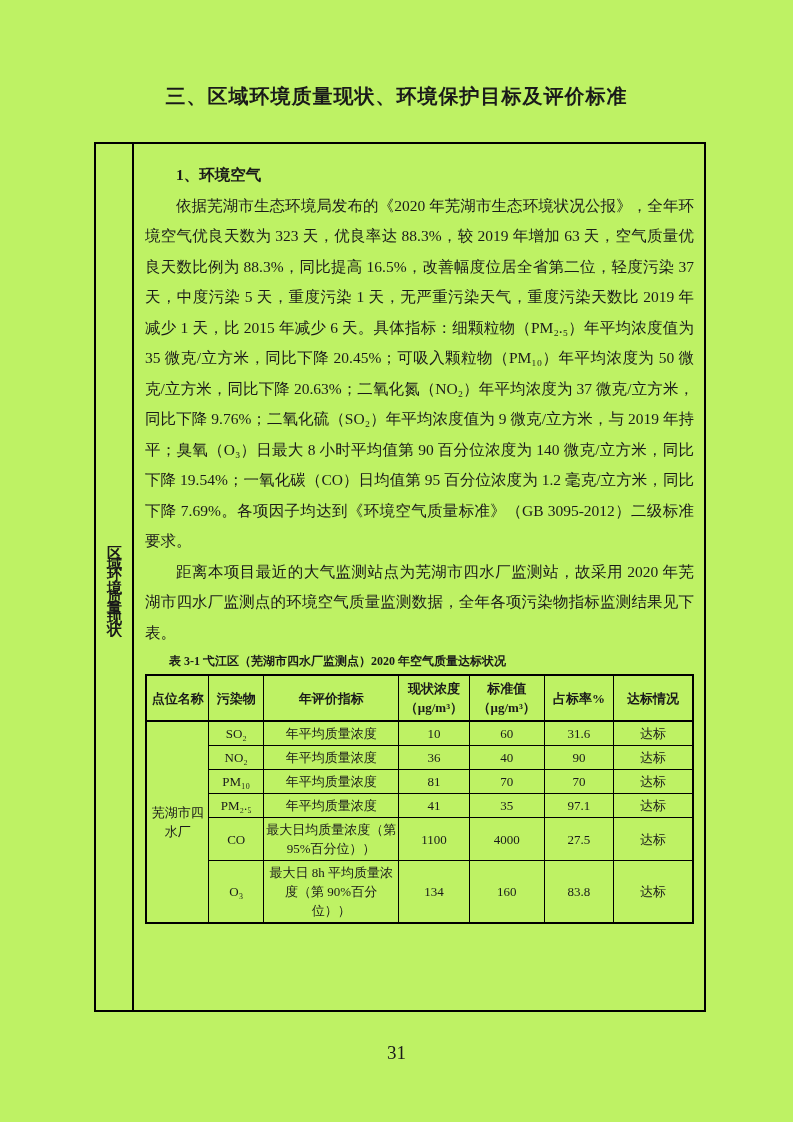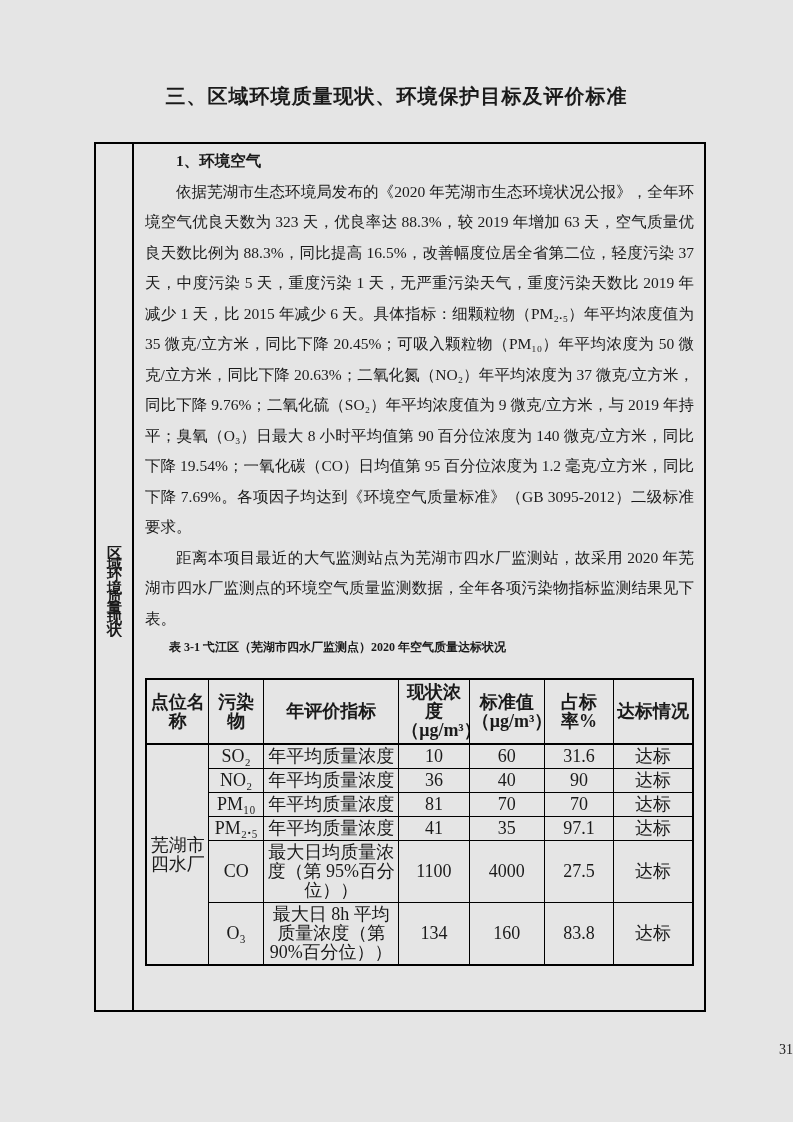--- a/index.html
+++ b/index.html
@@ -1,21 +1,21 @@
 <!DOCTYPE html>
 <html><head>
 <meta charset="utf-8">
 <style>
   * { box-sizing: border-box; }
   html, body { margin: 0; padding: 0; background: #ffffff; }
   .page {
     position: relative;
     width: 793px;
     height: 1122px;
-    background: #e5e5e5;
+    background: #bef264;
     color: #1a1a1a;
     font-family: "Liberation Serif", "DejaVu Serif", serif;
     overflow: hidden;
   }
   .doc-title {
     position: absolute;
     top: 83px;
     left: 0;
     width: 100%;
     text-align: center;
@@ -43,64 +43,63 @@
   .sidebar-label {
     writing-mode: vertical-rl;
     text-orientation: upright;
     font-weight: bold;
     font-size: 15px;
     letter-spacing: 11px;
     line-height: 1;
   }
   .content {
     flex: 1;
-    padding: 2px 10px 0 11px;
+    padding: 16px 10px 0 11px;
     font-size: 15.5px;
     line-height: 30.5px;
     overflow: hidden;
   }
   .content p { margin: 0; text-indent: 2em; text-align: justify; }
   .section-heading { font-weight: bold; text-indent: 1.4em; }
   .subsection-heading { text-indent: 1.4em; text-align: left; }
   .table-caption {
     margin: 2px 0 1px 0;
     text-align: center;
     text-indent: 0;
     font-weight: bold;
     font-size: 12px;
     line-height: 26px;
   }
   table.air-table {
     width: 100%;
     border-collapse: collapse;
     table-layout: fixed;
     border: 2px solid #000;
-    font-size: 18px;
-    margin-top: 18px;
+    font-size: 13px;
   }
   table.air-table th, table.air-table td {
     border: 1px solid #000;
     text-align: center;
     vertical-align: middle;
     padding: 2px 2px;
     line-height: 19px;
     overflow: hidden;
   }
   table.air-table thead th {
     font-weight: bold;
     border-bottom: 2px solid #000;
     padding: 3px 2px;
   }
   .page-number {
     position: absolute;
     top: 1042px;
     left: 0;
     width: 100%;
-    text-align: right;
-    font-size: 14px;
+    text-align: center;
+    font-size: 19px;
   }
 </style>
 </head>
 <body>
 
 <div class="page">
 
   <div class="doc-title">三、区域环境质量现状、环境保护目标及评价标准</div>
 
   <div class="frame">

